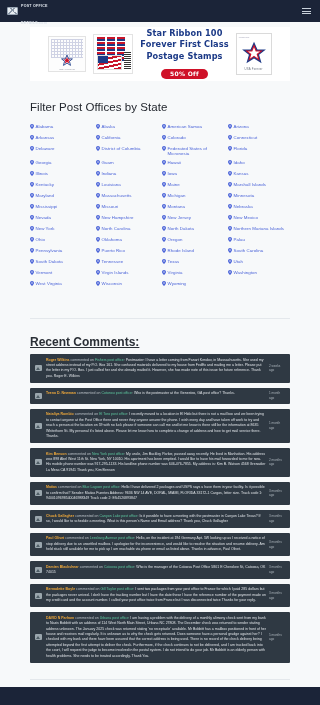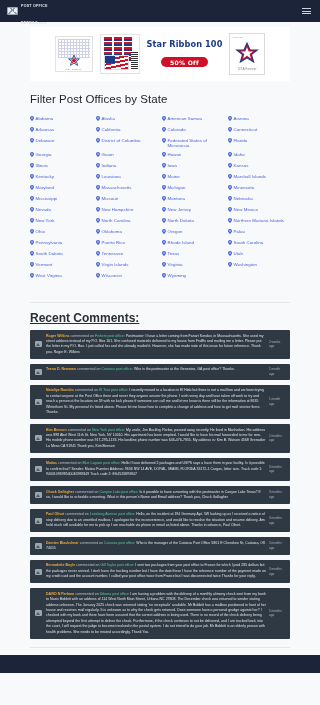--- a/index.html
+++ b/index.html
@@ -116,21 +116,21 @@
     position: relative; flex: none;
   }
   .bigstamp .sv { position: absolute; top: 6px; left: 50%; transform: translateX(-50%); }
   .bigstamp .lab {
     position: absolute; bottom: 3px; left: 0; right: 0; text-align: center;
     font-size: 2.8px; color: #6d7480; letter-spacing: .2px;
   }
   .bigstamp .tl { position: absolute; top: 2px; left: 2px; font-size: 2.2px; color: #aab; }
 
   
-  .section { width: 260px; margin: 8px auto; }
+  .section { width: 260px; margin: 16px auto; }
   .h1 {
     font-size: 11.5px; color: #23272e; font-weight: normal;
     margin: 7px 0 9px; letter-spacing: .05px;
   }
   .states {
     display: grid;
     grid-template-columns: repeat(4, 1fr);
     column-gap: 4px;
     row-gap: 0;
     padding-bottom: 12px;
@@ -239,20 +239,22 @@
               <span></span>
               <span></span>
             </div>
         </div>
         <div class="flagstamp"></div>
         <div class="barcode"></div>
       </div>
 
       <div class="banner-copy">
         <div class="l">Star Ribbon 100</div>
+        <div class="l">Forever First Class</div>
+        <div class="l">Postage Stamps</div>
         <div class="badge-off">50% Off</div>
       </div>
 
       <div class="bigstamp">
         <div class="tl">FOREVER</div>
         <svg class="sv" width="26" height="26" viewBox="0 0 24 24">
           <polygon points="12,1.5 15.2,8.7 23,8.7 16.7,13.6 19,21.5 12,17 5,21.5 7.3,13.6 1,8.7 8.8,8.7" fill="#1c3a87"></polygon>
           <polygon points="12,4 14.4,9.6 20.2,9.6 15.6,13.3 17.3,19.2 12,15.7 6.7,19.2 8.4,13.3 3.8,9.6 9.6,9.6" fill="#cf1128"></polygon>
           <polygon points="12,6.6 13.6,10.5 17.6,10.5 14.4,13 15.6,17 12,14.6 8.4,17 9.6,13 6.4,10.5 10.4,10.5" fill="#ffffff"></polygon>
         </svg>

